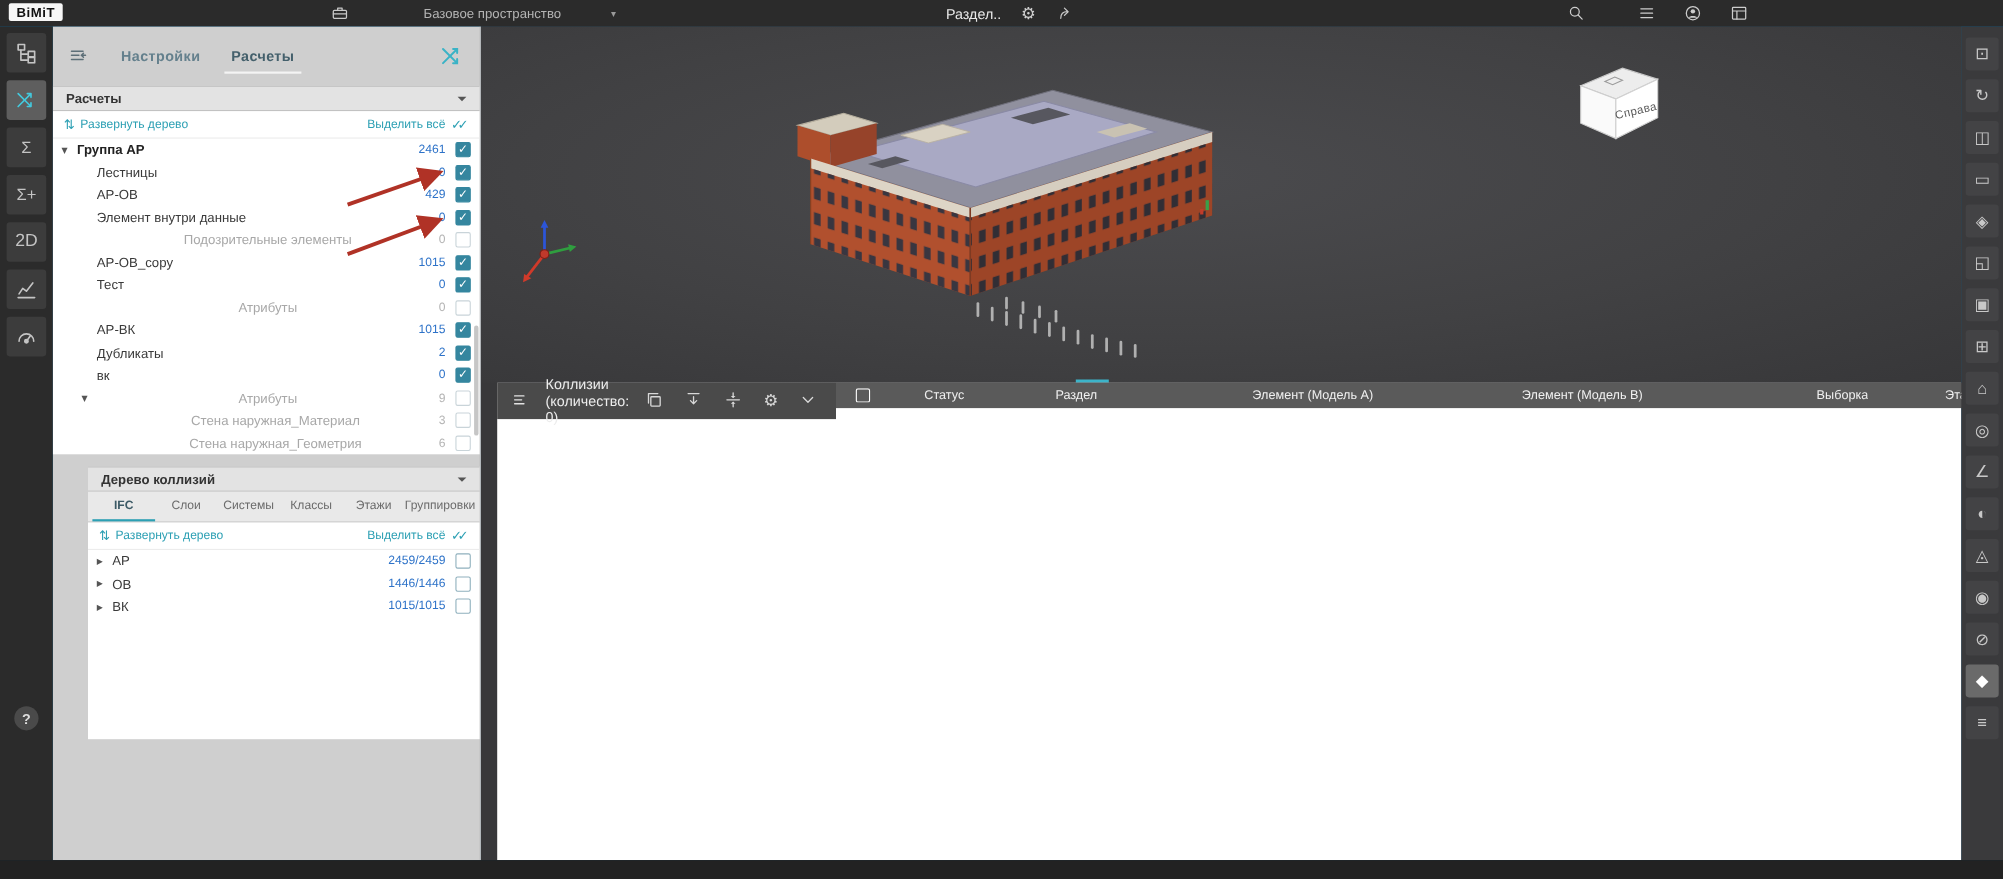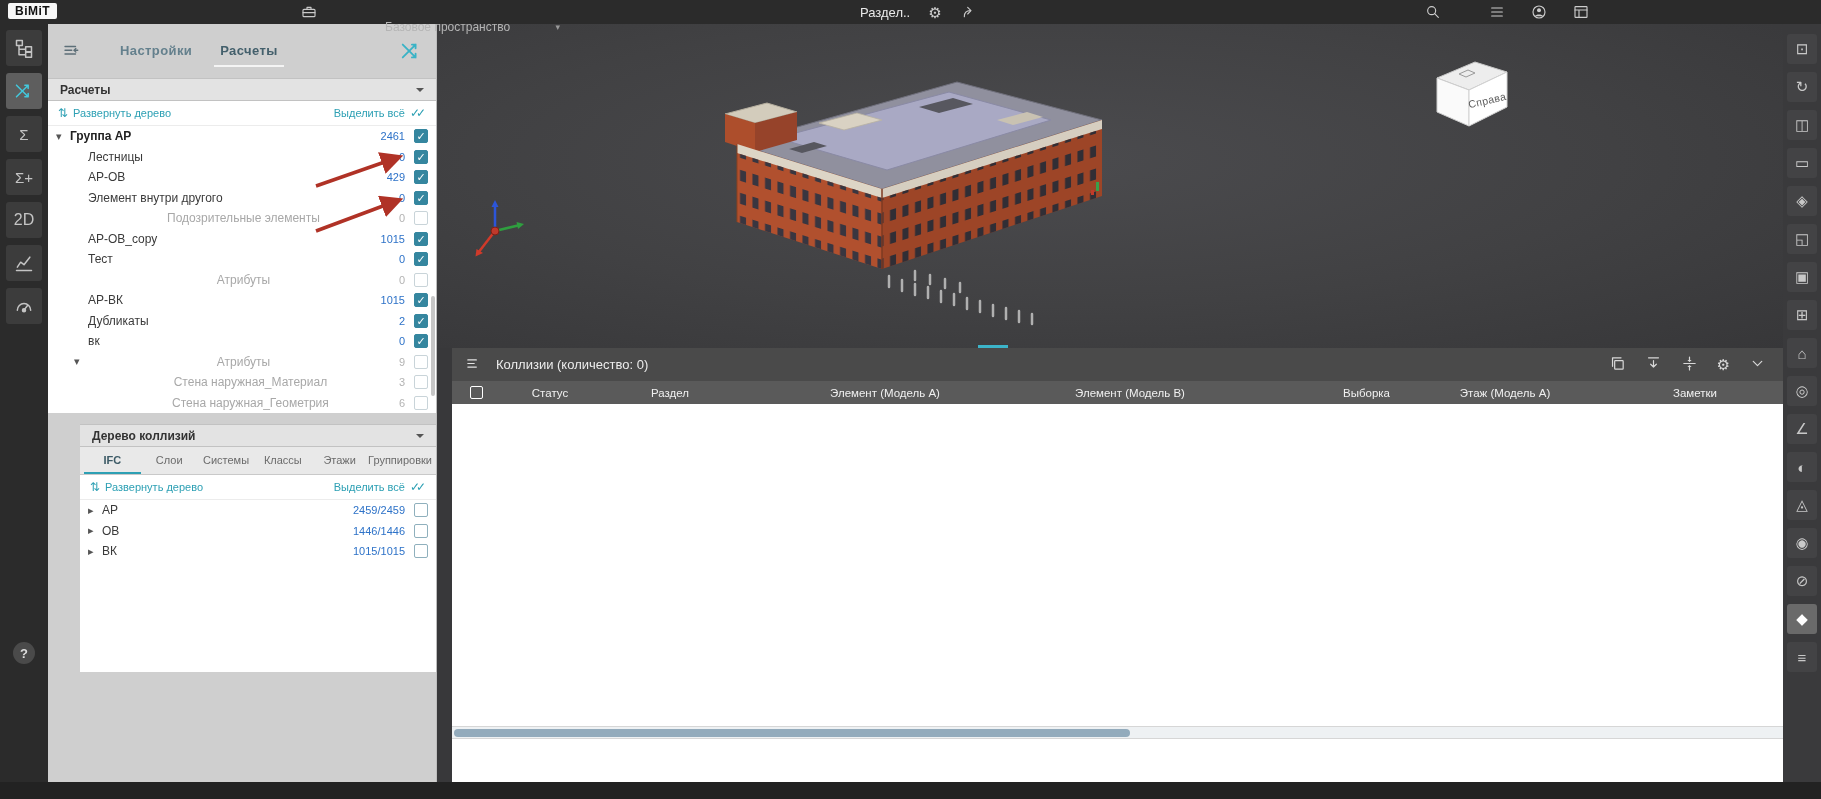--- a/index.html
+++ b/index.html
@@ -10,21 +10,21 @@
     -webkit-font-smoothing:antialiased;
   }
   button { border:none; background:transparent; font-family:inherit; cursor:pointer; }
 
   
   .topbar { position:absolute; top:0; left:0; right:0; height:24px; background:#2b2b2b; color:#c7c7c7; z-index:10; }
   .logo { position:absolute; left:8px; top:3px; background:#f7f7f7; color:#101010; font-weight:bold;
           font-size:12px; letter-spacing:.5px; padding:1px 7px; border-radius:2px; }
   .tb-ico { position:absolute; top:3px; width:18px; height:18px; color:#c9c9c9; display:flex; align-items:center; justify-content:center; }
   .tb-ico svg { width:16px; height:16px; stroke:currentColor; fill:none; stroke-width:1.7; stroke-linecap:round; stroke-linejoin:round; }
-  .workspace { position:absolute; left:385px; top:15px; height:24px; display:flex; align-items:center; 
+  .workspace { position:absolute; left:385px; top:0; height:24px; display:flex; align-items:center; 
                color:#b4b4b4; font-size:12px; width:175px; }
   .workspace .caret { font-size:9px; color:#9a9a9a; margin-left:auto; }
   .project-cluster { position:absolute; left:860px; top:0; height:24px; display:flex; align-items:center; gap:18px; }
   .project-name { color:#eaeaea; font-size:13px; }
   .glyph-ico { font-size:15px; line-height:1; color:#cfcfcf; }
   .topbar-right { position:absolute; left:1424px; top:0; height:24px; display:flex; align-items:center; gap:24px; }
   .topbar-right .tb2 { width:18px; height:18px; display:flex; align-items:center; justify-content:center; color:#cdcdcd; }
   .topbar-right svg { width:16px; height:16px; stroke:currentColor; fill:none; stroke-width:1.7; stroke-linecap:round; }
 
   
@@ -35,21 +35,21 @@
   .rail-tile svg { width:20px; height:20px; stroke:currentColor; fill:none; stroke-width:1.8; stroke-linecap:round; stroke-linejoin:round; }
   .rail-tile.active { background:#5e5e5e; color:#43c8dc; }
   .rail-tile .txt { font-size:15px; }
   .help-btn { margin-top:auto; margin-bottom:118px; width:22px; height:22px; border-radius:50%;
               background:#4a4a4a; color:#ddd; font-size:13px; font-weight:bold;
               display:flex; align-items:center; justify-content:center; }
 
   
   .left-panel { position:absolute; left:48px; top:24px; bottom:0; width:389px; background:#cfcfcf;
                 display:flex; flex-direction:column; border-right:1px solid #bdbdbd; z-index:8; }
-  .panel-tabs { height:54px; display:flex; align-items:center; padding:0 12px; gap:16px; }
+  .panel-tabs { height:54px; display:flex; align-items:center; padding:0 12px; gap:6px; }
   .panel-menu-ico { width:22px; height:22px; color:#5d6f78; display:flex; align-items:center; justify-content:center; }
   .panel-menu-ico svg { width:18px; height:18px; stroke:currentColor; fill:none; stroke-width:1.8; stroke-linecap:round; }
   .ptab { font-size:13px; letter-spacing:.4px; color:#64808d; padding:8px 6px 7px; margin-left:16px;
           border-bottom:2px solid transparent; font-weight:bold; }
   .ptab[data-active="true"] { color:#44606c; border-bottom-color:#f4f4f4; }
   .panel-clash-ico { margin-left:auto; width:26px; height:26px; color:#3ab3c6; display:flex; align-items:center; justify-content:center; }
   .panel-clash-ico svg { width:22px; height:22px; stroke:currentColor; fill:none; stroke-width:2; stroke-linecap:round; }
 
   .section-header { height:23px; background:#e3e3e3; border-top:1px solid #c2c2c2; border-bottom:1px solid #c2c2c2;
                     display:flex; align-items:center; padding:0 12px; font-size:12px; font-weight:bold; color:#333; }
@@ -94,21 +94,21 @@
   
   .main { position:absolute; left:437px; top:24px; right:38px; bottom:0; background:#38383a; }
   .viewport { position:absolute; top:0; left:0; right:0; height:324px;
               background:radial-gradient(ellipse at 45% 42%, #4b4b4e 0%, #414143 55%, #373739 100%); overflow:hidden; }
   .scene { position:absolute; inset:0; width:100%; height:100%; }
   .navcube { position:absolute; left:988px; top:26px; }
   .gizmo { position:absolute; left:26px; top:172px; }
   .vhint { position:absolute; left:541px; bottom:0; width:30px; height:3px; background:#3cb4c9; }
 
   
-  .collisions { position:absolute; top:324px; left:15px; right:0; bottom:0; background:#fff; display:flex; flex-direction:column; }
+  .collisions { position:absolute; top:324px; left:15px; right:0; bottom:0; background:#fff; display:flex; flex-direction:row; }
   .col-header { height:33px; background:#4a4a4a; display:flex; align-items:center; padding:0 13px; color:#ececec; font-size:13px; gap:14px; flex:0 0 33px; }
   .col-header svg { width:17px; height:17px; stroke:currentColor; fill:none; stroke-width:1.7; stroke-linecap:round; stroke-linejoin:round; }
   .hdr-icons { margin-left:auto; display:flex; align-items:center; gap:19px; color:#d8d8d8; padding-right:4px; }
   .hdr-icons .glyph-ico { color:#d8d8d8; }
   .thead { height:23px; background:#5a5a5a; display:flex; align-items:center; color:#f0f0f0; font-size:11.5px; flex:0 0 23px; }
   .thead > div { text-align:center; white-space:nowrap; overflow:hidden; }
   .thead > div:nth-of-type(1) { width:48px; display:flex; justify-content:center; }
   .thead > div:nth-of-type(2) { width:100px; }
   .thead > div:nth-of-type(3) { width:140px; }
   .thead > div:nth-of-type(4) { width:290px; }
@@ -288,21 +288,21 @@
 
           <div class="tree-row" data-level="1" data-caret="none" data-checked="true" data-muted="false">
             <span class="caret"></span>
             <span class="label">АР-ОВ</span>
             <span class="count">429</span>
             <span class="checkbox"></span>
           </div>
 
           <div class="tree-row" data-level="1" data-caret="none" data-checked="true" data-muted="false">
             <span class="caret"></span>
-            <span class="label">Элемент внутри другого</span>
+            <span class="label">Элемент внутри данные</span>
             <span class="count">0</span>
             <span class="checkbox"></span>
           </div>
 
           <div class="tree-row" data-level="1" data-caret="none" data-checked="false" data-muted="true">
             <span class="caret"></span>
             <span class="label">Подозрительные элементы</span>
             <span class="count">0</span>
             <span class="checkbox"></span>
           </div>

